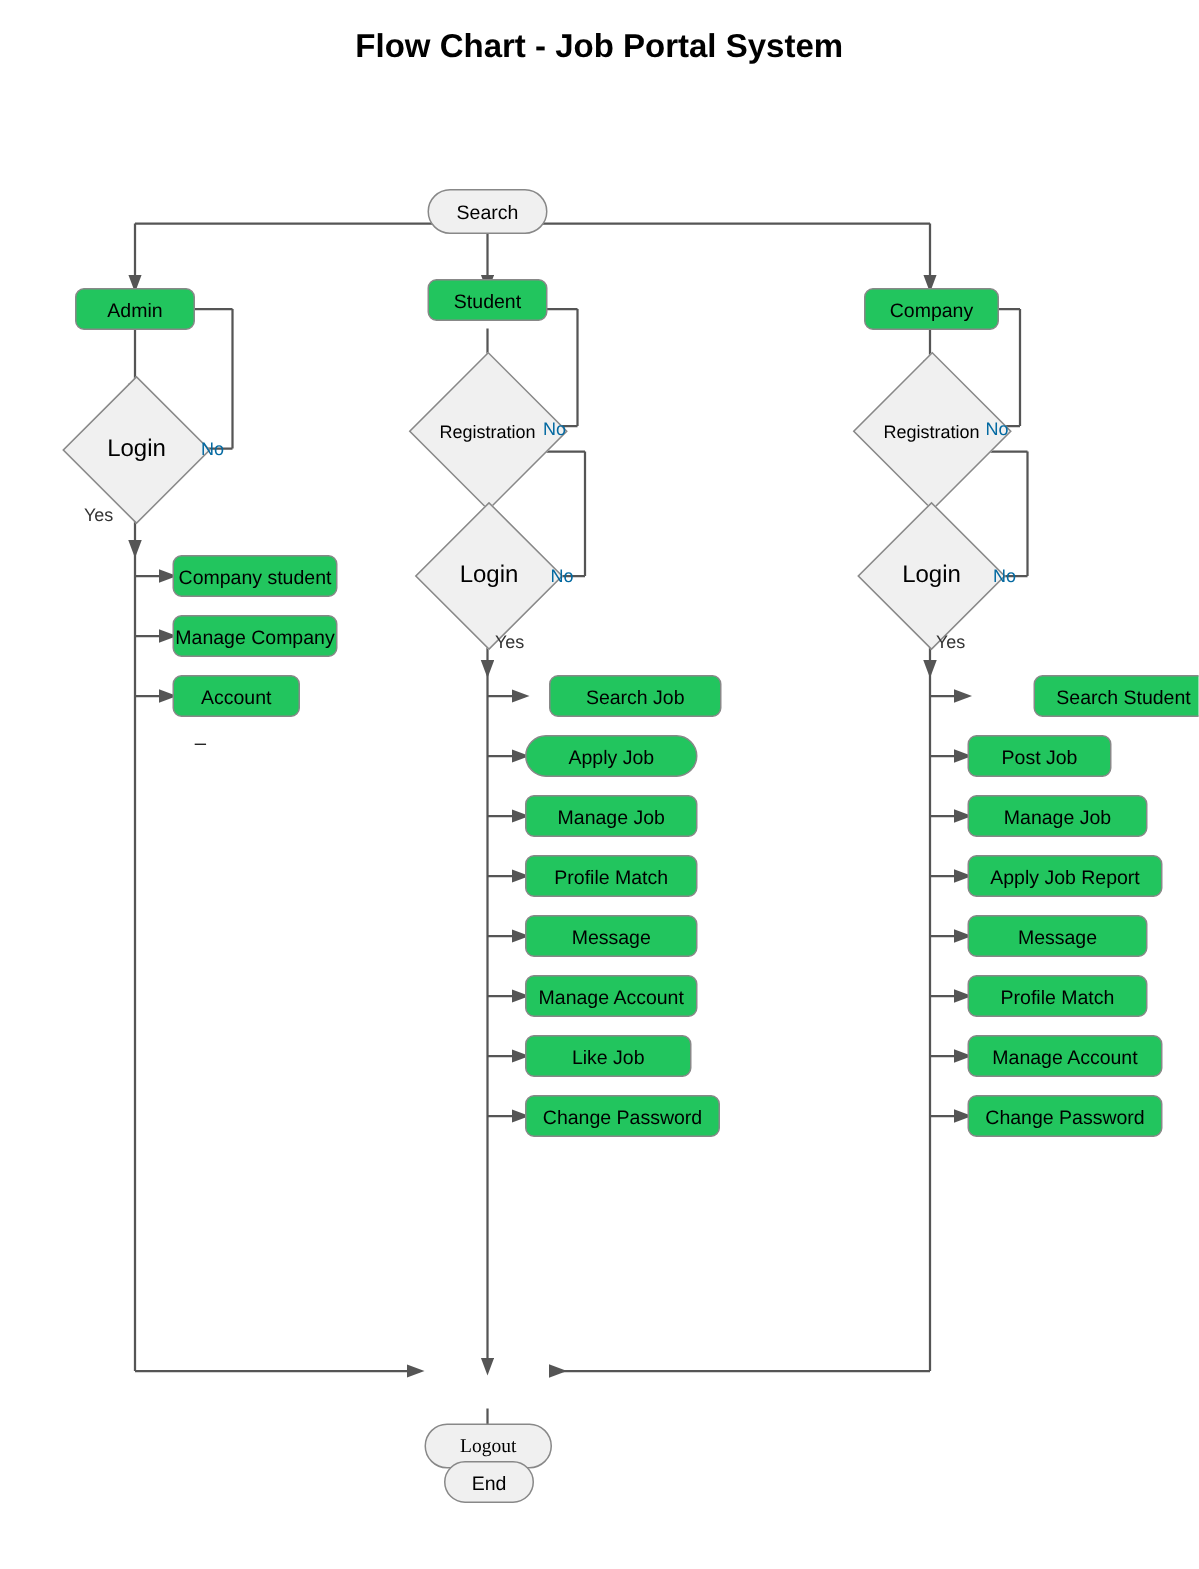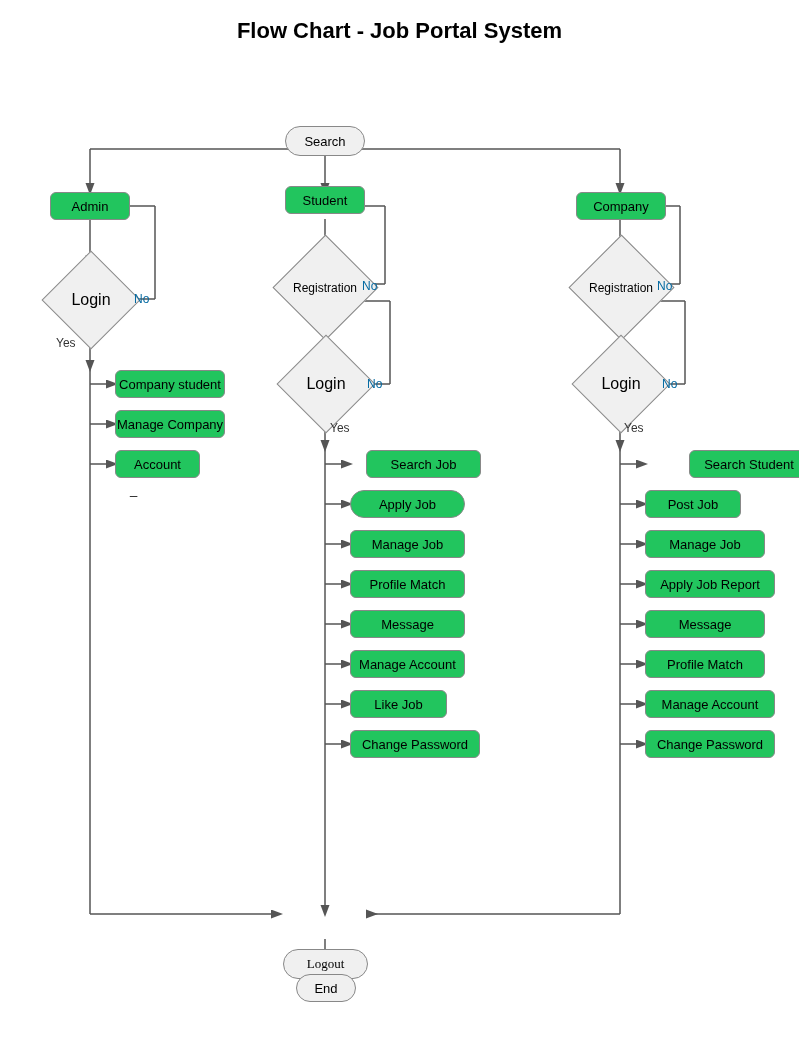--- a/index.html
+++ b/index.html
@@ -283,21 +283,21 @@
   </div>
   <div class="rect shape-label" style="width:115px;height:28px;left:350px;top:516px;">
     <span>Profile Match</span>
   </div>
   <div class="rect shape-label" style="width:115px;height:28px;left:350px;top:556px;">
     <span>Message</span>
   </div>
   <div class="rect shape-label" style="width:115px;height:28px;left:350px;top:596px;">
     <span>Manage Account</span>
   </div>
-  <div class="rect shape-label" style="width:97px;height:28px;left:350px;top:636px;">
+  <div class="rect shape-label" style="width:111px;height:28px;left:350px;top:636px;">
     <span>Like Job</span>
   </div>
   <div class="rect shape-label" style="width:130px;height:28px;left:350px;top:676px;">
     <span>Change Password</span>
   </div>
 
   <div class="rect shape-label" style="width:90px;height:28px;left:576px;top:138px;">
     <span>Company</span>
   </div>
 

